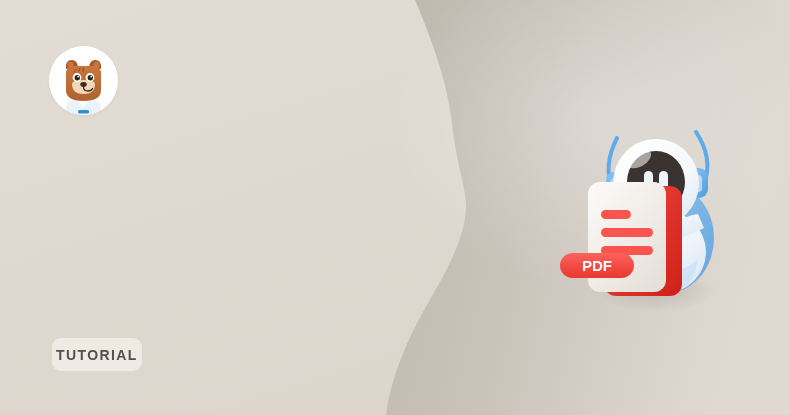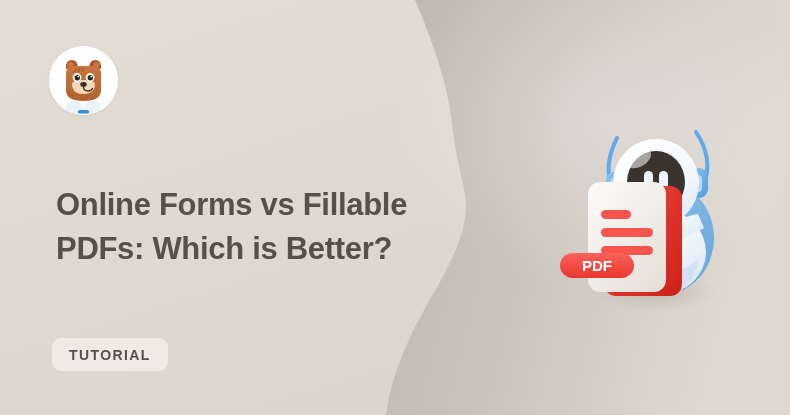--- a/index.html
+++ b/index.html
@@ -50,21 +50,21 @@
     color:#56504A;
     letter-spacing:-0.3px;
     white-space:pre-line;
   }
 
   
   #tag-badge {
     position:absolute;
     left:52px; top:338px;
     height:33px;
-    padding:0 17px;
+    padding:0 4px;
     display:flex;
     align-items:center;
     justify-content:center;
     border-radius:9px;
     background:#EFEAE3;
   }
   #tag-label {
     font-size:14px;
     font-weight:bold;
     color:#56504A;
@@ -153,22 +153,20 @@
         <circle cx="41.3" cy="31.8" r="2.7" fill="#2B2320"></circle>
         <circle cx="29.3" cy="30.6" r="0.95" fill="#FFFFFF"></circle>
         <circle cx="42.3" cy="30.6" r="0.95" fill="#FFFFFF"></circle>
 
         <ellipse cx="34.5" cy="38.5" rx="3.2" ry="2.4" fill="#3A2A20"></ellipse>
         <path d="M 34.5 41 q 0 4 4.5 4 q 3.5 0 4.5 -2.5" stroke="#3A2A20" stroke-width="1.3" fill="none" stroke-linecap="round"></path>
       </g>
     </svg>
   </div>
 
-  <h1 id="title">Online Forms vs Fillable
-PDFs: Which is Better?</h1>
 
   <div id="tag-badge">
     <span id="tag-label">TUTORIAL</span>
   </div>
 
   <div id="robot-art">
     <svg viewBox="0 0 190 200">
       <defs>
         <linearGradient id="bodyG" x1="0" y1="0" x2="1" y2="1">
           <stop offset="0" stop-color="#FFFFFF"></stop>

